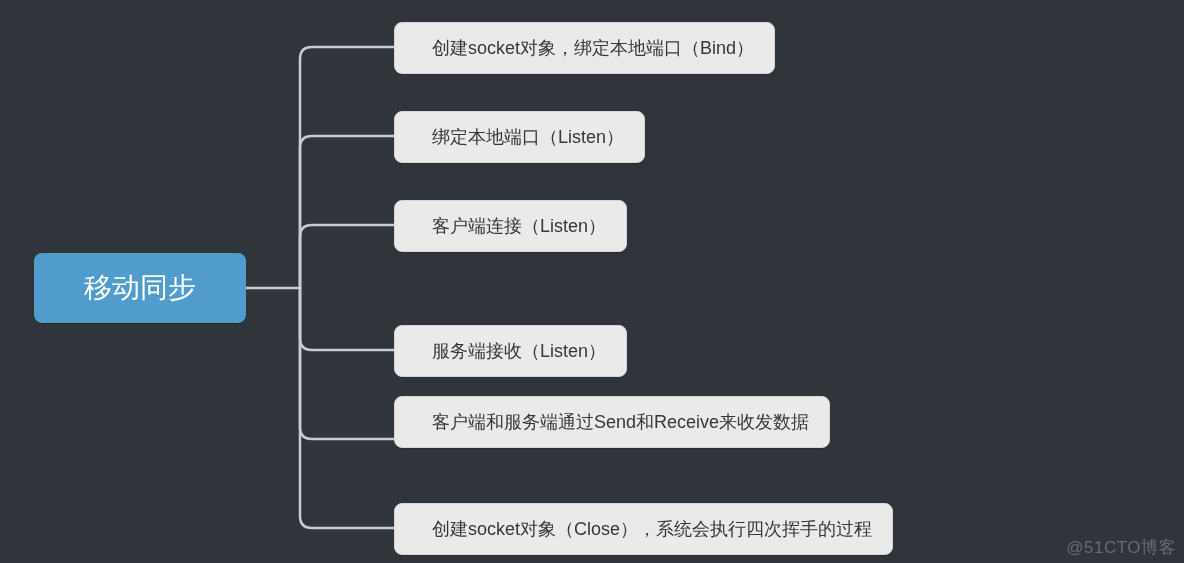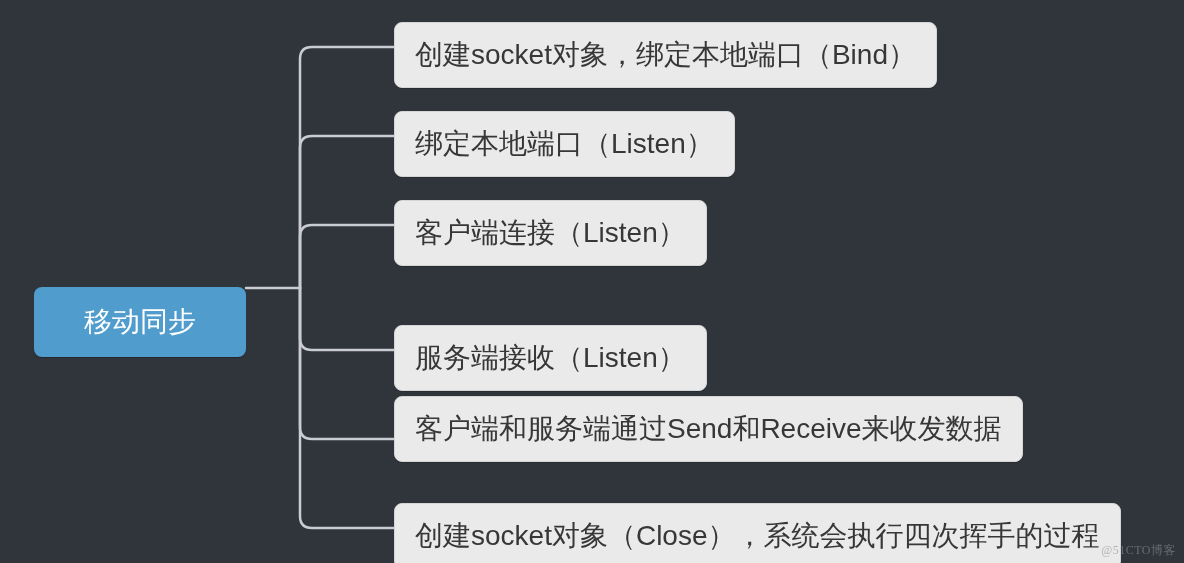--- a/index.html
+++ b/index.html
@@ -23,51 +23,49 @@
     top: 253px;
     width: 212px;
     height: 70px;
     background: #509ccc;
     border-radius: 8px;
     color: #ffffff;
     font-size: 28px;
     line-height: 70px;
     text-align: center;
     box-shadow: 0 1px 0 rgba(0,0,0,0.25);
-    margin-top: 34px;
   }
   .child-node {
     position: absolute;
     left: 394px;
     background: #eaeaea;
     border: 1px solid #d5d5d5;
     border-radius: 8px;
     color: #373737;
-    font-size: 28px;
-    padding: 13px 20px 13px 20px;
+    font-size: 18px;
+    padding: 13px 20px 13px 37px;
     white-space: nowrap;
     box-shadow: 0 1px 0 rgba(0,0,0,0.15);
   }
   svg.connectors {
     position: absolute;
     left: 0;
     top: 0;
     width: 1184px;
     height: 563px;
     pointer-events: none;
   }
   .watermark {
     position: absolute;
     right: 8px;
     bottom: 4px;
     color: #8a8f95;
-    font-size: 12px;
+    font-size: 17px;
     opacity: 0.6;
     letter-spacing: 0.5px;
-    font-family: Liberation Serif, serif;
   }
 </style>
 </head>
 <body>
 
 <div class="canvas">
 
   <svg class="connectors">
     <g stroke="#c9ccd0" stroke-width="2.5" fill="none" stroke-linecap="round">
 

